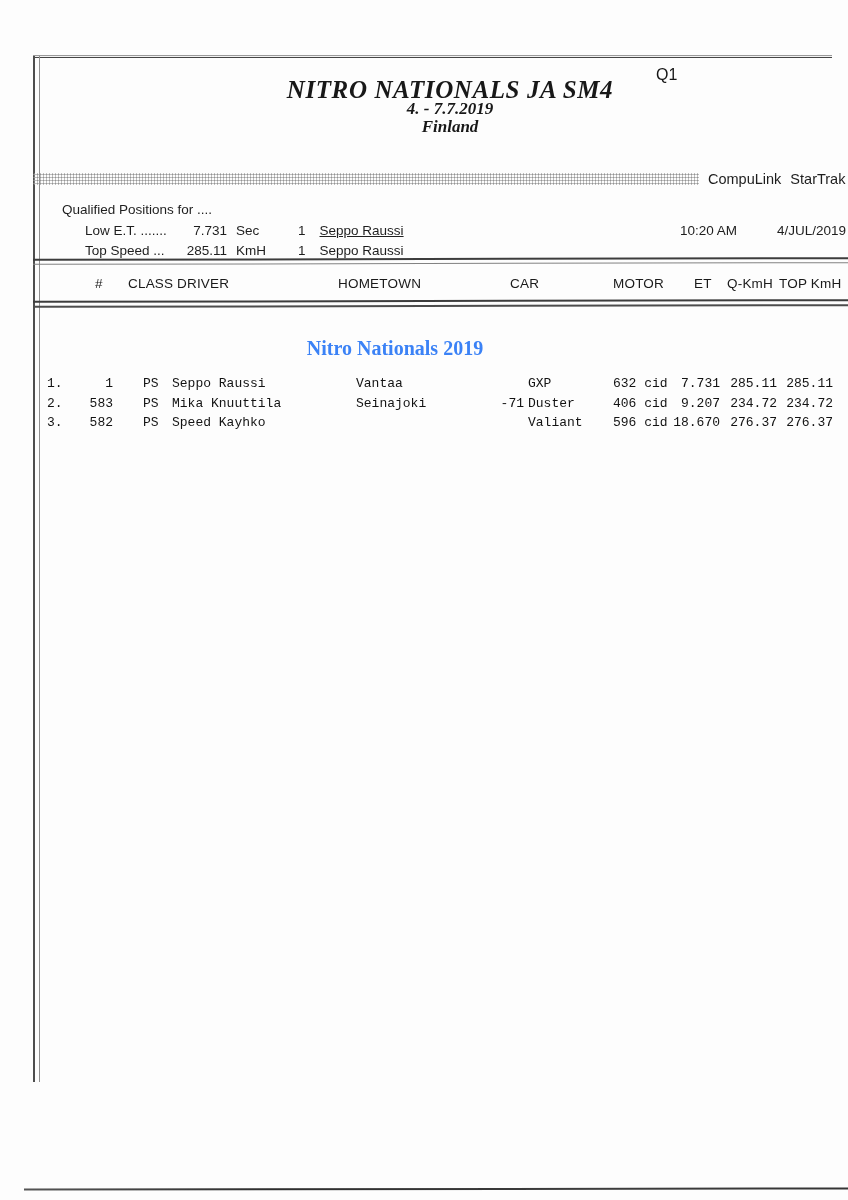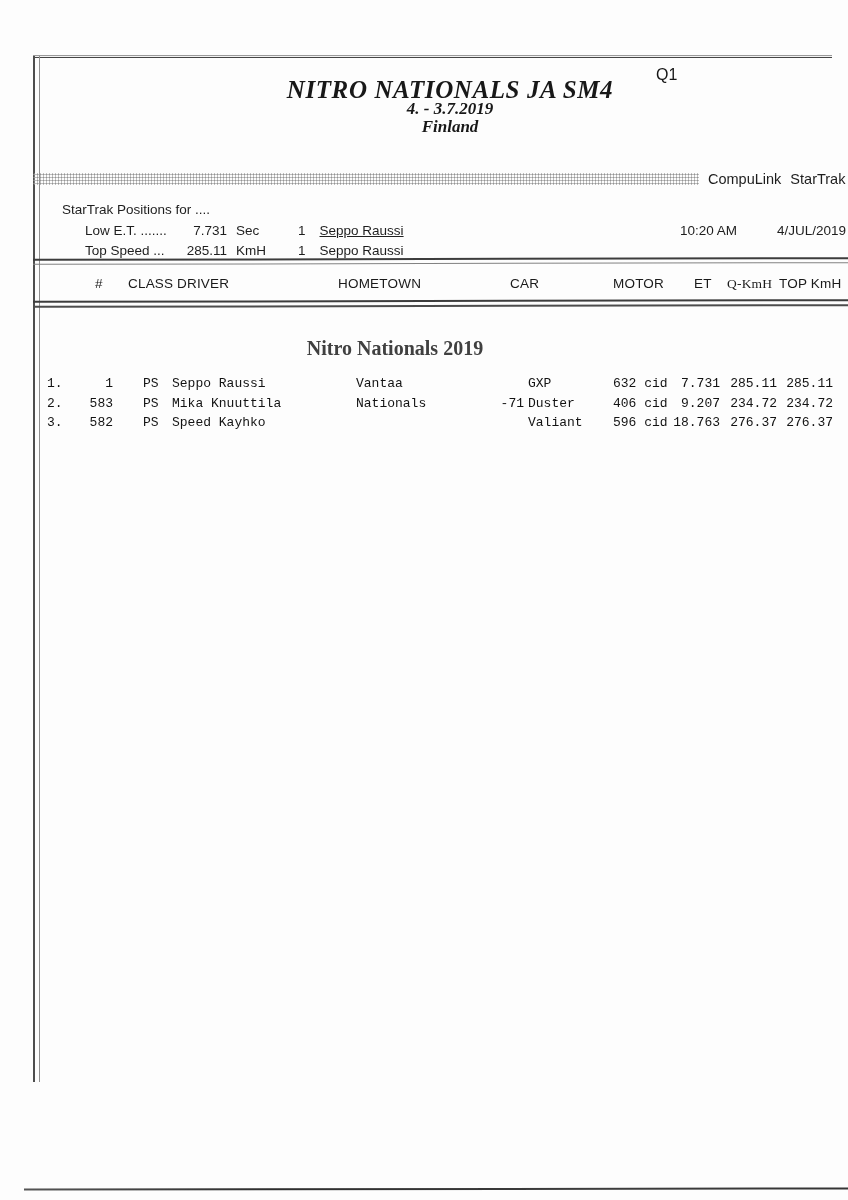--- a/index.html
+++ b/index.html
@@ -66,26 +66,26 @@
   .rule.h2b { top:304.5px; height:1.8px; background:#4c4c4c; transform:rotate(-0.12deg); }
 
   .th { position:absolute; top:276px; font-size:13.5px; color:#1a1a1a; letter-spacing:0.2px; }
   .th-num      { left:95px; }
   .th-cls      { left:128px; }
   .th-driver   { left:177px;text-align:right; }
   .th-hometown { left:338px; }
   .th-car      { left:510px; }
   .th-motor    { left:613px; }
   .th-et       { left:694px; }
-  .th-q        { left:727px;font-family:Liberation Serif, serif; }
+  .th-q        { left:727px; }
   .th-top      { left:779px; }
 
   .event-title {
     position:absolute; left:275px; top:337px; width:240px; text-align:center;
-    font-family:"Liberation Serif", serif; font-weight:700; font-size:20px; color:#404040;
+    font-family:"Liberation Serif", serif; font-weight:700; font-size:20px; color:#3b82f6;
   }
 
   .trow {
     position:absolute; left:0; width:848px; height:17px;
     font-family:"Liberation Mono", "DejaVu Sans Mono", monospace;
     font-size:13px; color:#131313;
   }
   .trow.r0 { top:376px; } .trow.r1 { top:395.5px; } .trow.r2 { top:415px; }
   .trow span { position:absolute; top:0; white-space:pre; }
   .c-pos    { left:47px; }
@@ -105,28 +105,28 @@
 
 <div class="page">
 
   <div class="top-rule"></div>
   <div class="left-rule"></div>
 
   <div class="q1">Q1</div>
 
   <div class="title-block">
     <div class="l1">NITRO NATIONALS JA SM4</div>
-    <div class="l2">4. - 3.7.2019</div>
+    <div class="l2">4. - 7.7.2019</div>
     <div class="l4">Finland</div>
   </div>
 
   <div class="dotband"></div>
   <div class="brand">CompuLink StarTrak</div>
 
-  <div class="qual-label">StarTrak Positions for ....</div>
+  <div class="qual-label">Qualified Positions for ....</div>
 
   <div class="stat-line stat-low">
     <span class="stat-label">Low E.T. .......</span><span class="stat-value">7.731</span><span class="stat-unit">Sec</span><span class="stat-rank">1</span><span class="stat-holder">Seppo Raussi</span>
   </div>
 
   <div class="stat-line stat-top">
     <span class="stat-label">Top Speed ...</span><span class="stat-value">285.11</span><span class="stat-unit">KmH</span><span class="stat-rank">1</span><span class="stat-holder">Seppo Raussi</span>
   </div>
 
 
@@ -165,37 +165,37 @@
     <span class="c-et">7.731</span>
     <span class="c-q">285.11</span>
     <span class="c-top">285.11</span>
   </div>
 
   <div class="trow r1">
     <span class="c-pos">2.</span>
     <span class="c-num">583</span>
     <span class="c-cls">PS</span>
     <span class="c-driver">Mika Knuuttila</span>
-    <span class="c-home">Nationals</span>
+    <span class="c-home">Seinajoki</span>
     <span class="c-carpfx">-71</span>
     <span class="c-car">Duster</span>
     <span class="c-motor">406 cid</span>
     <span class="c-et">9.207</span>
     <span class="c-q">234.72</span>
     <span class="c-top">234.72</span>
   </div>
 
   <div class="trow r2">
     <span class="c-pos">3.</span>
     <span class="c-num">582</span>
     <span class="c-cls">PS</span>
     <span class="c-driver">Speed Kayhko</span>
     <span class="c-home"></span>
     <span class="c-carpfx"></span>
     <span class="c-car">Valiant</span>
     <span class="c-motor">596 cid</span>
-    <span class="c-et">18.763</span>
+    <span class="c-et">18.670</span>
     <span class="c-q">276.37</span>
     <span class="c-top">276.37</span>
   </div>
 
   <div class="bottom-rule"></div>
 </div>
 
 </body></html>

